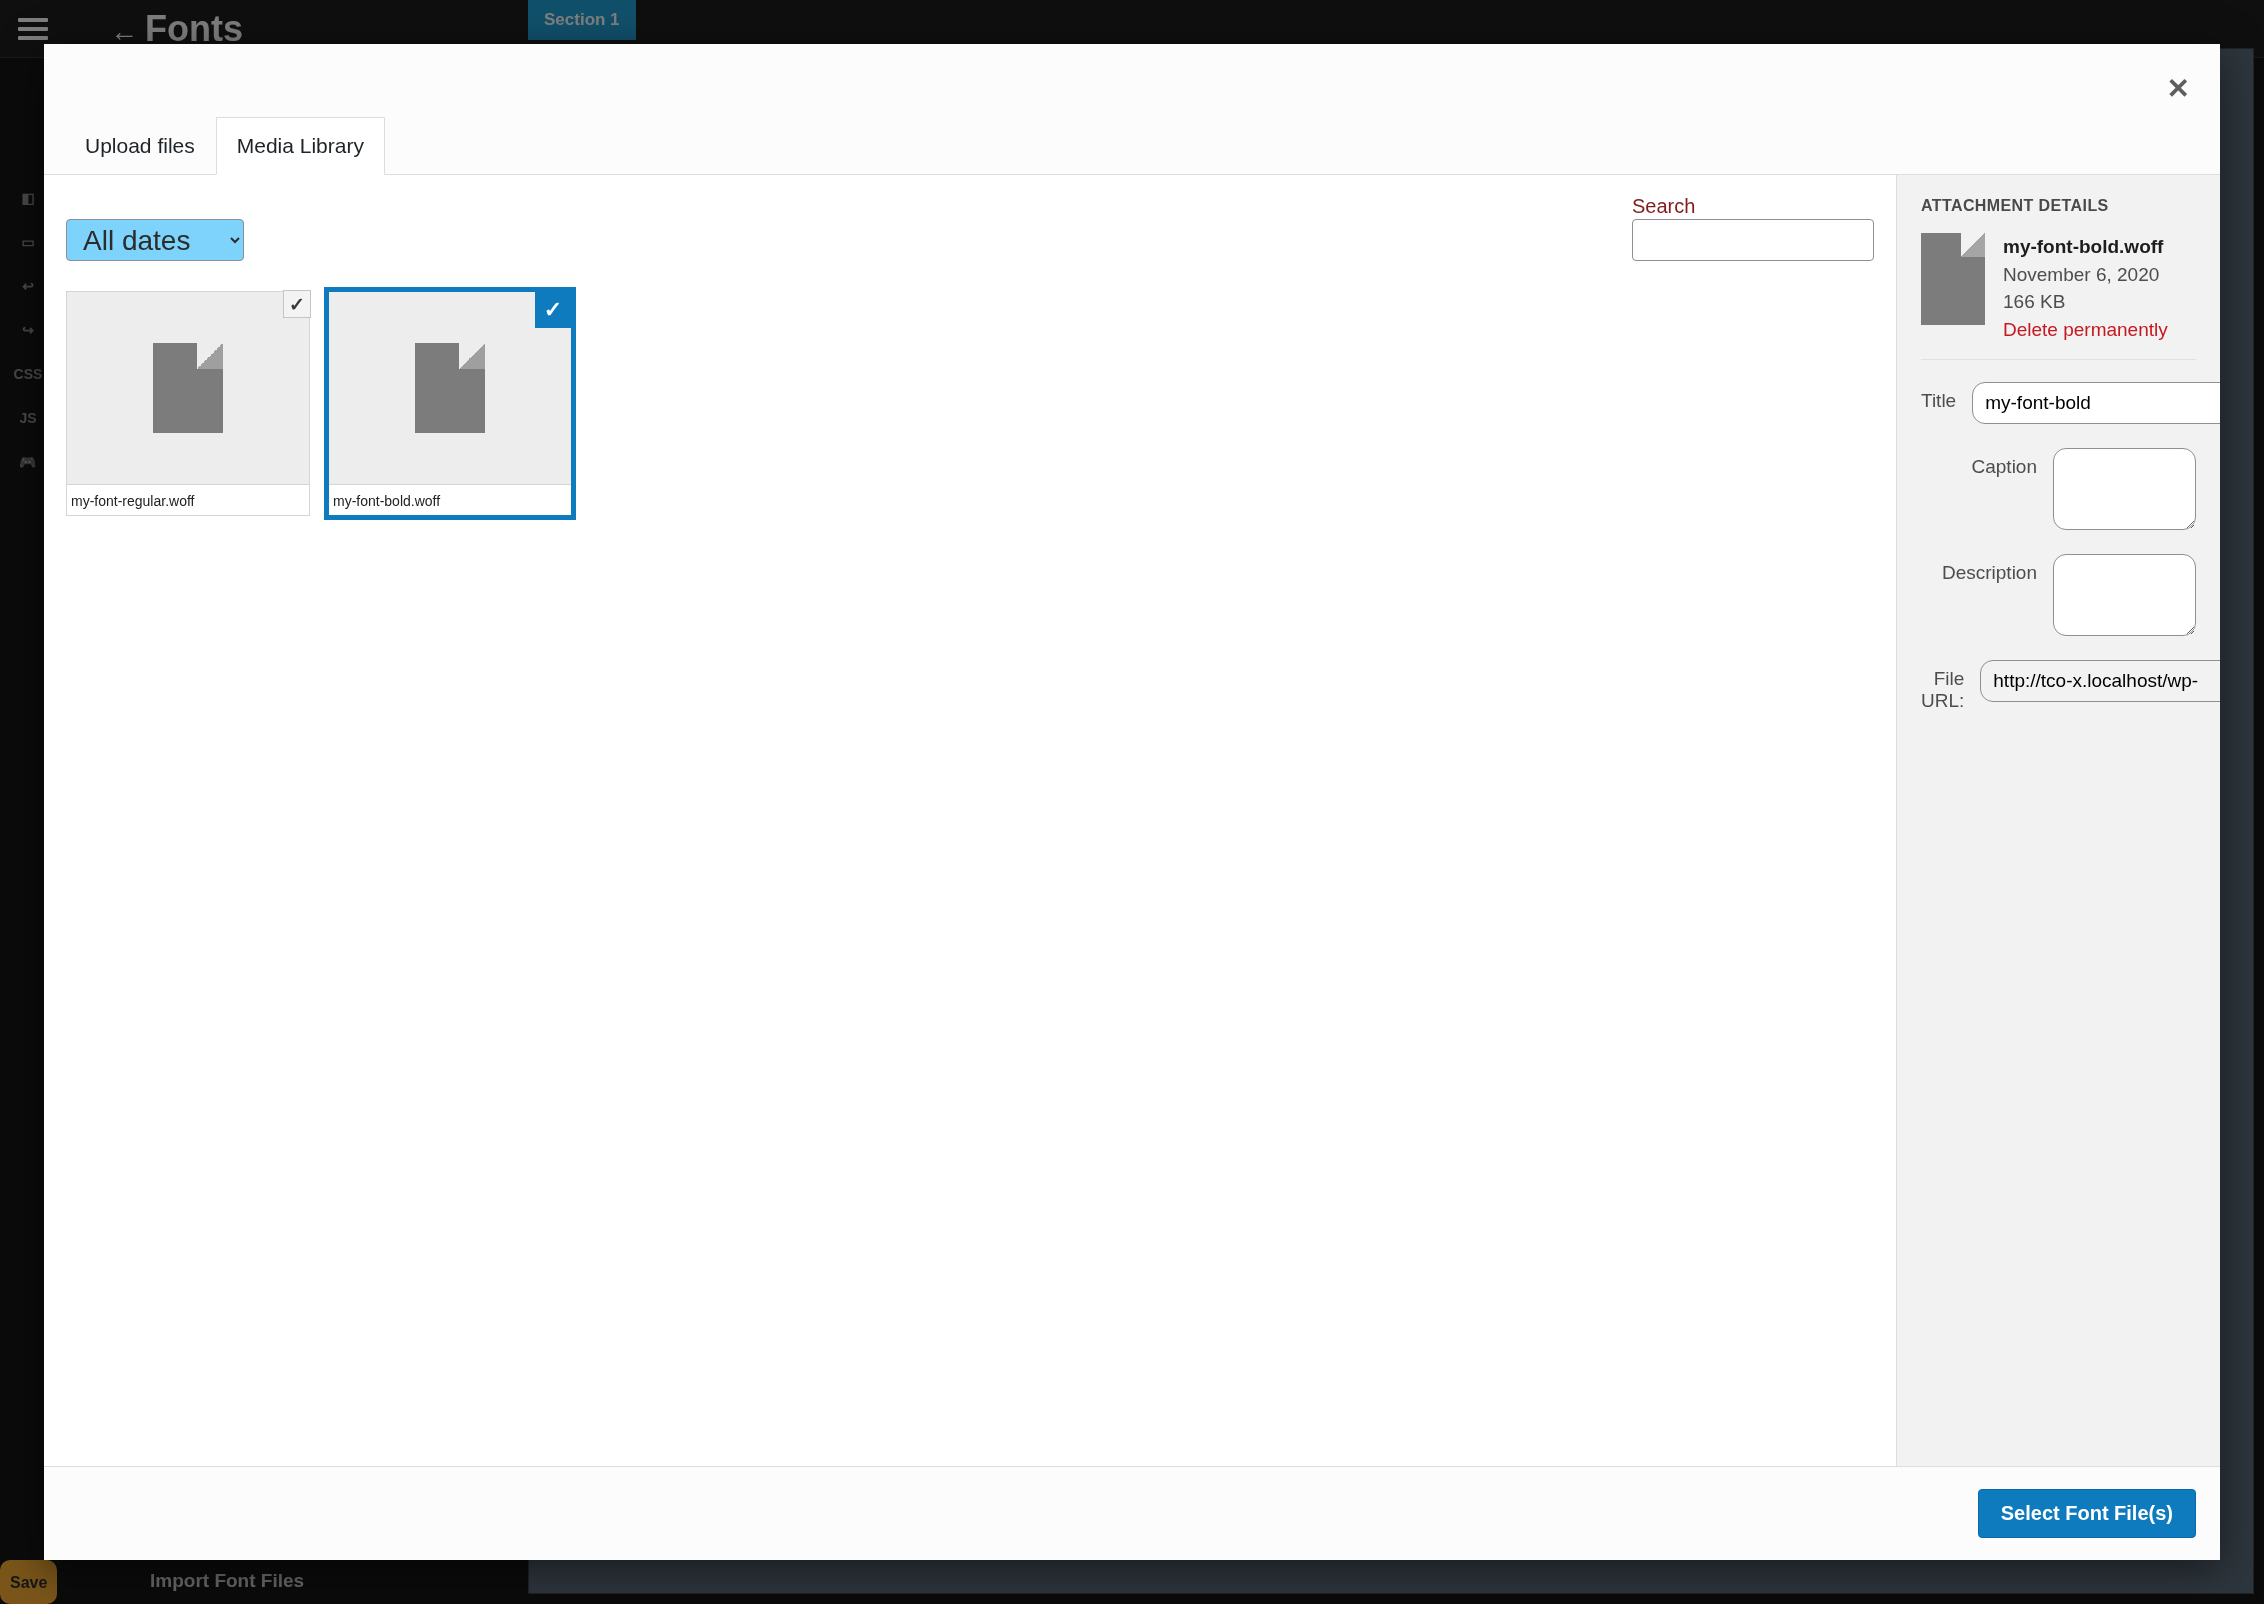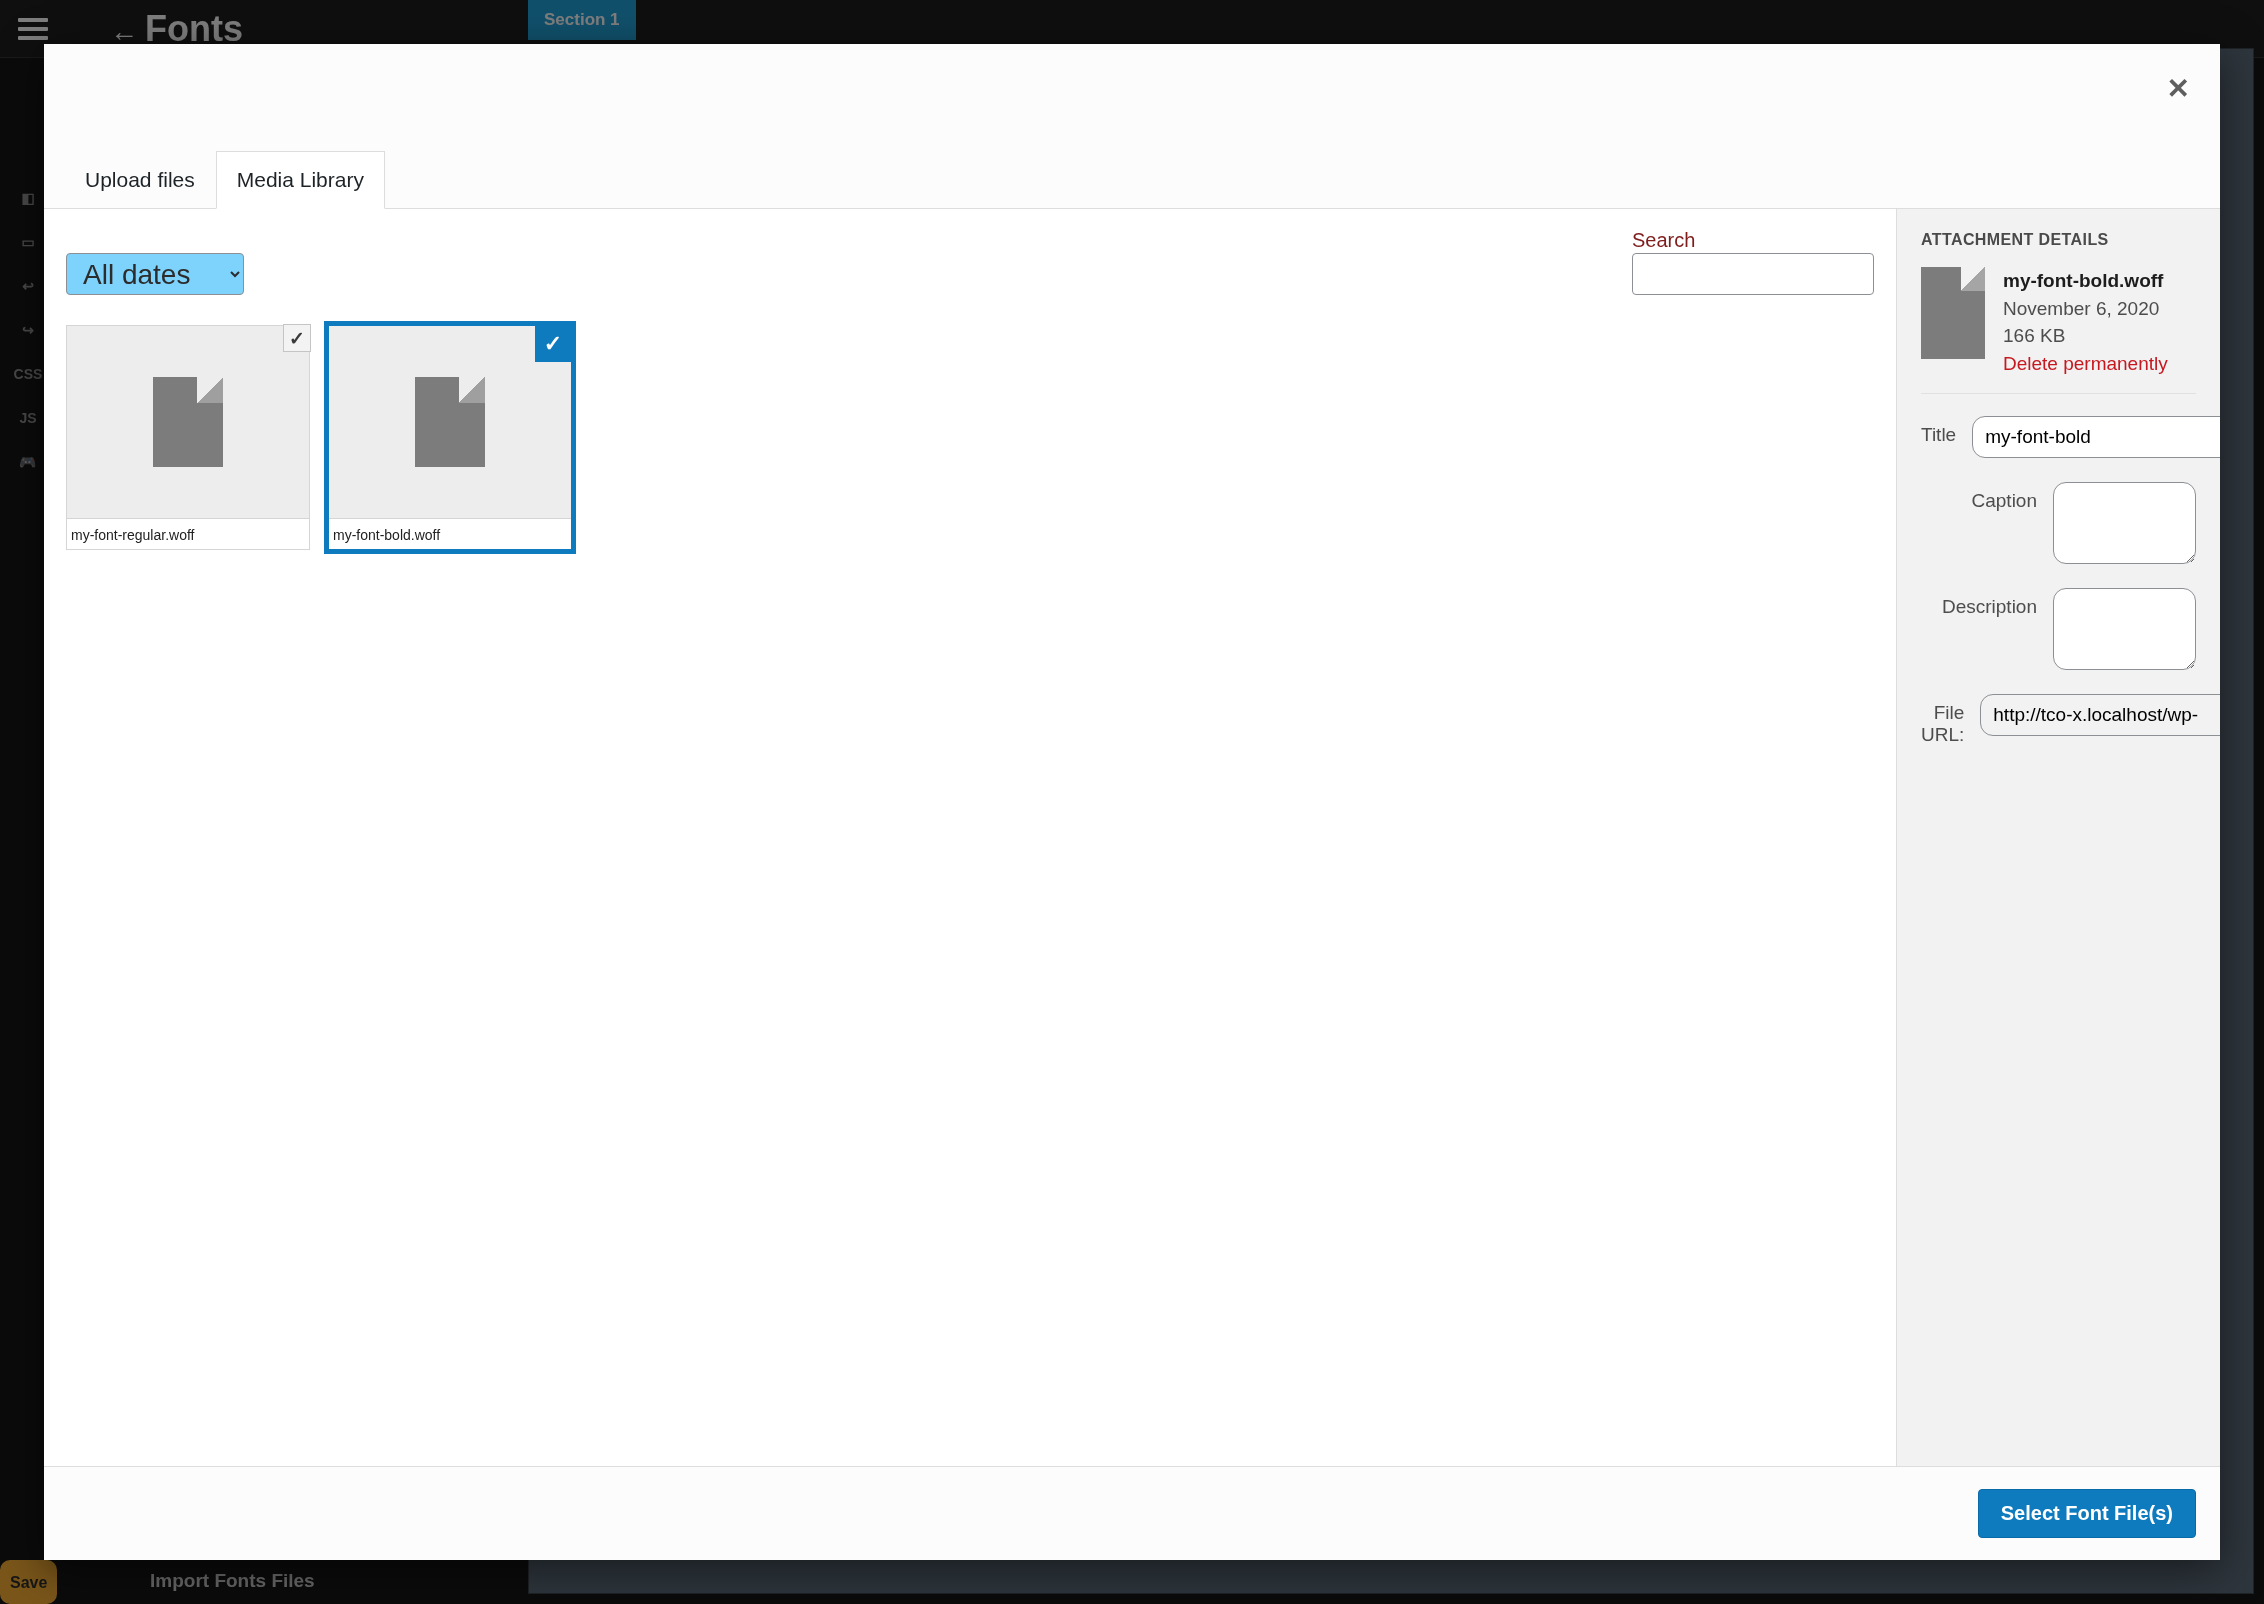--- a/index.html
+++ b/index.html
@@ -20,21 +20,21 @@
     .bg-save { position: absolute; bottom: 0; left: 0; background: #f5a623; color: #1a1a1a; font-size: 16px; font-weight: 600; padding: 14px 10px 12px 10px; border-radius: 10px; }
     .bg-import { position: absolute; bottom: 12px; left: 150px; color: #ccc; font-size: 19px; font-weight: 600; }
     .bg-preview { position: absolute; top: 48px; left: 528px; right: 10px; bottom: 10px; background: #4f6070; border: 1px solid #2a3540; }
 
     
     .modal-backdrop { position: absolute; inset: 0; background: rgba(20,20,20,0.55); }
     .modal { position: absolute; top: 44px; left: 44px; right: 44px; bottom: 44px; background: #fcfcfc; box-shadow: 0 10px 40px rgba(0,0,0,0.5); display: flex; flex-direction: column; }
 
     .modal-close { position: absolute; top: 28px; right: 30px; color: #5e5e5e; font-size: 28px; font-weight: 700; cursor: pointer; }
 
-    .modal-tabs-row { padding-top: 106px; padding-left: 20px; border-bottom: 1px solid #ddd; display: flex; align-items: center; }
+    .modal-tabs-row { padding-top: 72px; padding-left: 20px; border-bottom: 1px solid #ddd; display: flex; align-items: center; }
     .modal-tab { padding: 16px 20px 16px 20px; font-size: 21px; color: #1d2327; font-weight: 500; cursor: pointer; border: 1px solid transparent; position: relative; top: 1px; }
     .modal-tab.active { border: 1px solid #ddd; border-bottom: 1px solid #fff; background: #fff; }
 
     .modal-body { flex: 1; display: flex; min-height: 0; }
 
     .browser { flex: 1; padding: 20px 22px; display: flex; flex-direction: column; background: #fff; }
     .browser-controls { display: flex; align-items: flex-end; justify-content: space-between; margin-bottom: 30px; }
     .date-select { font-size: 28px; padding: 4px 12px; border: 1px solid #8c8f94; border-radius: 4px; height: 42px; min-width: 178px; background: #7dd3fc; color: #2c2c2c; }
     .search-wrap { display: flex; flex-direction: column; }
     .search-label { color: #7f1d1d; font-size: 20px; margin-bottom: 1px; }
@@ -98,21 +98,21 @@
     <div>↩</div>
     <div>↪</div>
     <div>CSS</div>
     <div>JS</div>
     <div>🎮</div>
     <div style="flex:1"></div>
     <div>⇱</div>
   </div>
   <div class="bg-preview"></div>
   <div class="bg-save">Save</div>
-  <div class="bg-import">Import Fonts Files</div>
+  <div class="bg-import">Import Font Files</div>
 </div>
 
 <div class="modal-backdrop"></div>
 
 <div class="modal">
   <div class="modal-close">✕</div>
 
   <div class="modal-tabs-row">
     <div class="modal-tab">Upload files</div>
     <div class="modal-tab active">Media Library</div>

